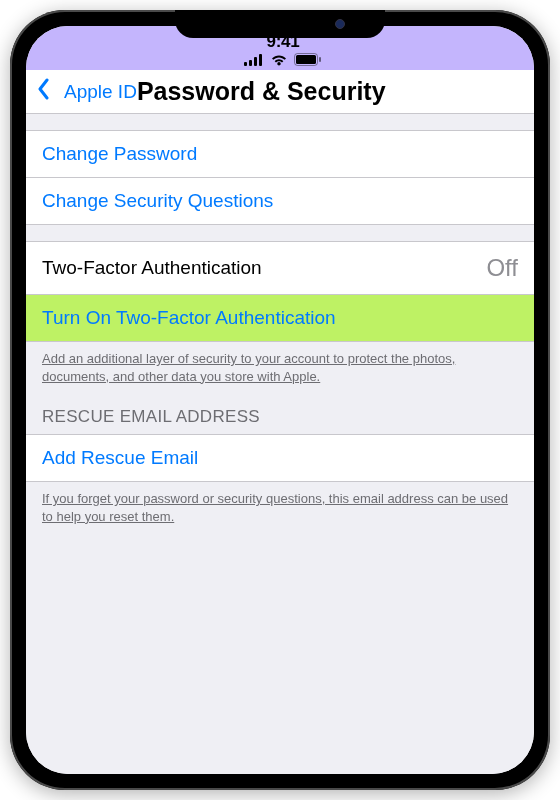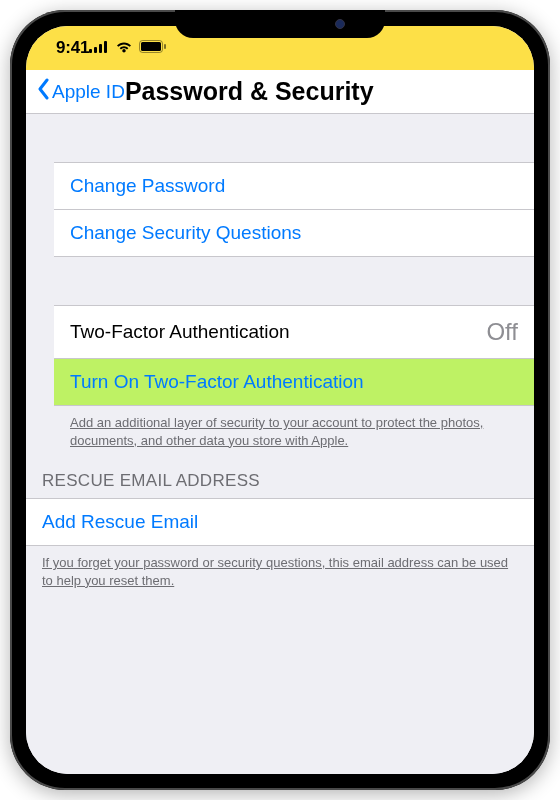--- a/index.html
+++ b/index.html
@@ -48,54 +48,54 @@
     display: flex; align-items: center; justify-content: flex-end;
     padding-right: 40px;
   }
   .notch .cam {
     width: 10px; height: 10px; border-radius: 50%;
     background: #1a2a5a; border: 1px solid #334;
   }
   
   .status-bar {
     height: 44px;
-    background: #fde047;
-    display: flex; align-items: center; justify-content: flex-start;
+    background: #c4b5fd;
+    display: flex; align-items: center; justify-content: flex-end;
     padding: 0 24px 0 30px;
-    position: relative; z-index: 10;
+    position: relative; z-index: 10; flex-direction: column;
   }
   .status-time { font-weight: 600; font-size: 17px; letter-spacing: -.2px; }
   .status-icons { display: flex; align-items: center; gap: 6px; }
   
   .nav-bar {
     height: 44px;
     background: #fff;
     border-bottom: 1px solid var(--ios-divider);
     display: flex; align-items: center;
     padding: 0 10px;
     position: relative;
   }
   .nav-back {
     display: flex; align-items: center;
     color: var(--ios-blue);
     font-size: 19px;
-    gap: 2px;
+    gap: 14px;
     cursor: pointer;
   }
   .nav-back svg { width: 14px; height: 22px; }
   .nav-title {
     font-size: 25px; font-weight: 600;
   }
   
   .content {
     background: var(--ios-gray-bg);
     height: calc(100% - 88px);
     overflow: auto;
   }
-  .group { margin-top: 48px; padding-left: 28px; }
+  .group { margin-top: 16px; }
   .cell {
     background: #fff;
     padding: 12px 16px;
     font-size: 19px;
     border-bottom: 1px solid var(--ios-divider);
     display: flex; align-items: center; justify-content: space-between;
   }
   .cell:first-child { border-top: 1px solid var(--ios-divider); }
   .cell.link { color: var(--ios-blue); cursor: pointer; }
   .cell .value { color: var(--ios-secondary); font-size: 24px; }

